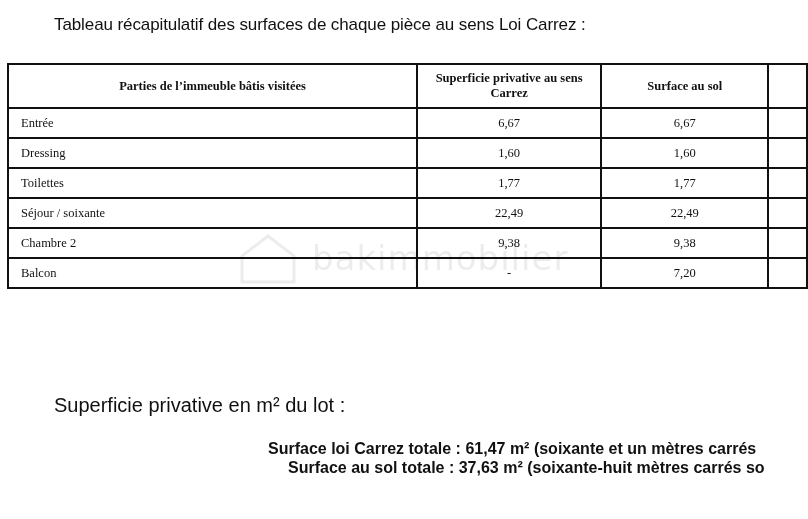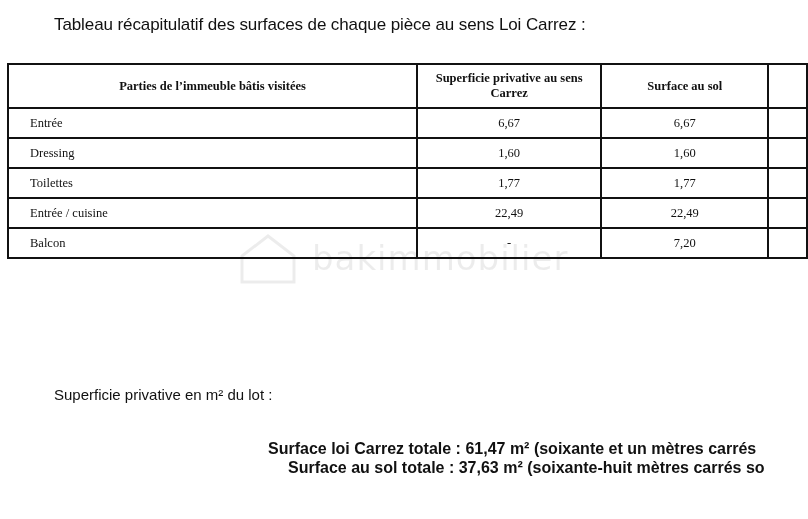--- a/index.html
+++ b/index.html
@@ -44,21 +44,21 @@
       font-size: 12.5px;
       text-align: center;
       white-space: normal;
       line-height: 15px;
     }
     table.recap td {
       height: 28px;
       line-height: 28px;
     }
     table.recap td.label {
-      padding-left: 21px;
+      padding-left: 12px;
       text-align: left;
     }
     table.recap td.num {
       text-align: center;
     }
     .col1 { width: 421px; }
     .col2 { width: 189px; }
     .col3 { width: 172px; }
     .col4 { width: 40px; }
     .watermark {
@@ -73,22 +73,22 @@
     }
     .watermark .wm-text {
       font-size: 34px;
       font-family: "DejaVu Sans", sans-serif;
       color: #000;
       letter-spacing: 1px;
     }
     .section-label {
       position: absolute;
       left: 54px;
-      top: 386px;
-      font-size: 15px;
+      top: 394px;
+      font-size: 20px;
       white-space: nowrap;
     }
     .summary-line {
       position: absolute;
       font-size: 16px;
       font-weight: bold;
       white-space: nowrap;
       text-align: center;
     }
     .summary-line.l1 { left: 268px; top: 440px; }
@@ -134,23 +134,29 @@
       <td class="num">1,60</td>
       <td></td>
     </tr>
     <tr>
       <td class="label">Toilettes</td>
       <td class="num">1,77</td>
       <td class="num">1,77</td>
       <td></td>
     </tr>
     <tr>
-      <td class="label">Entrée / cuisine</td>
+      <td class="label">Séjour / soixante</td>
       <td class="num">22,49</td>
       <td class="num">22,49</td>
+      <td></td>
+    </tr>
+    <tr>
+      <td class="label">Chambre 2</td>
+      <td class="num">9,38</td>
+      <td class="num">9,38</td>
       <td></td>
     </tr>
     <tr>
       <td class="label">Balcon</td>
       <td class="num">-</td>
       <td class="num">7,20</td>
       <td></td>
     </tr>
   </tbody>
 </table>

